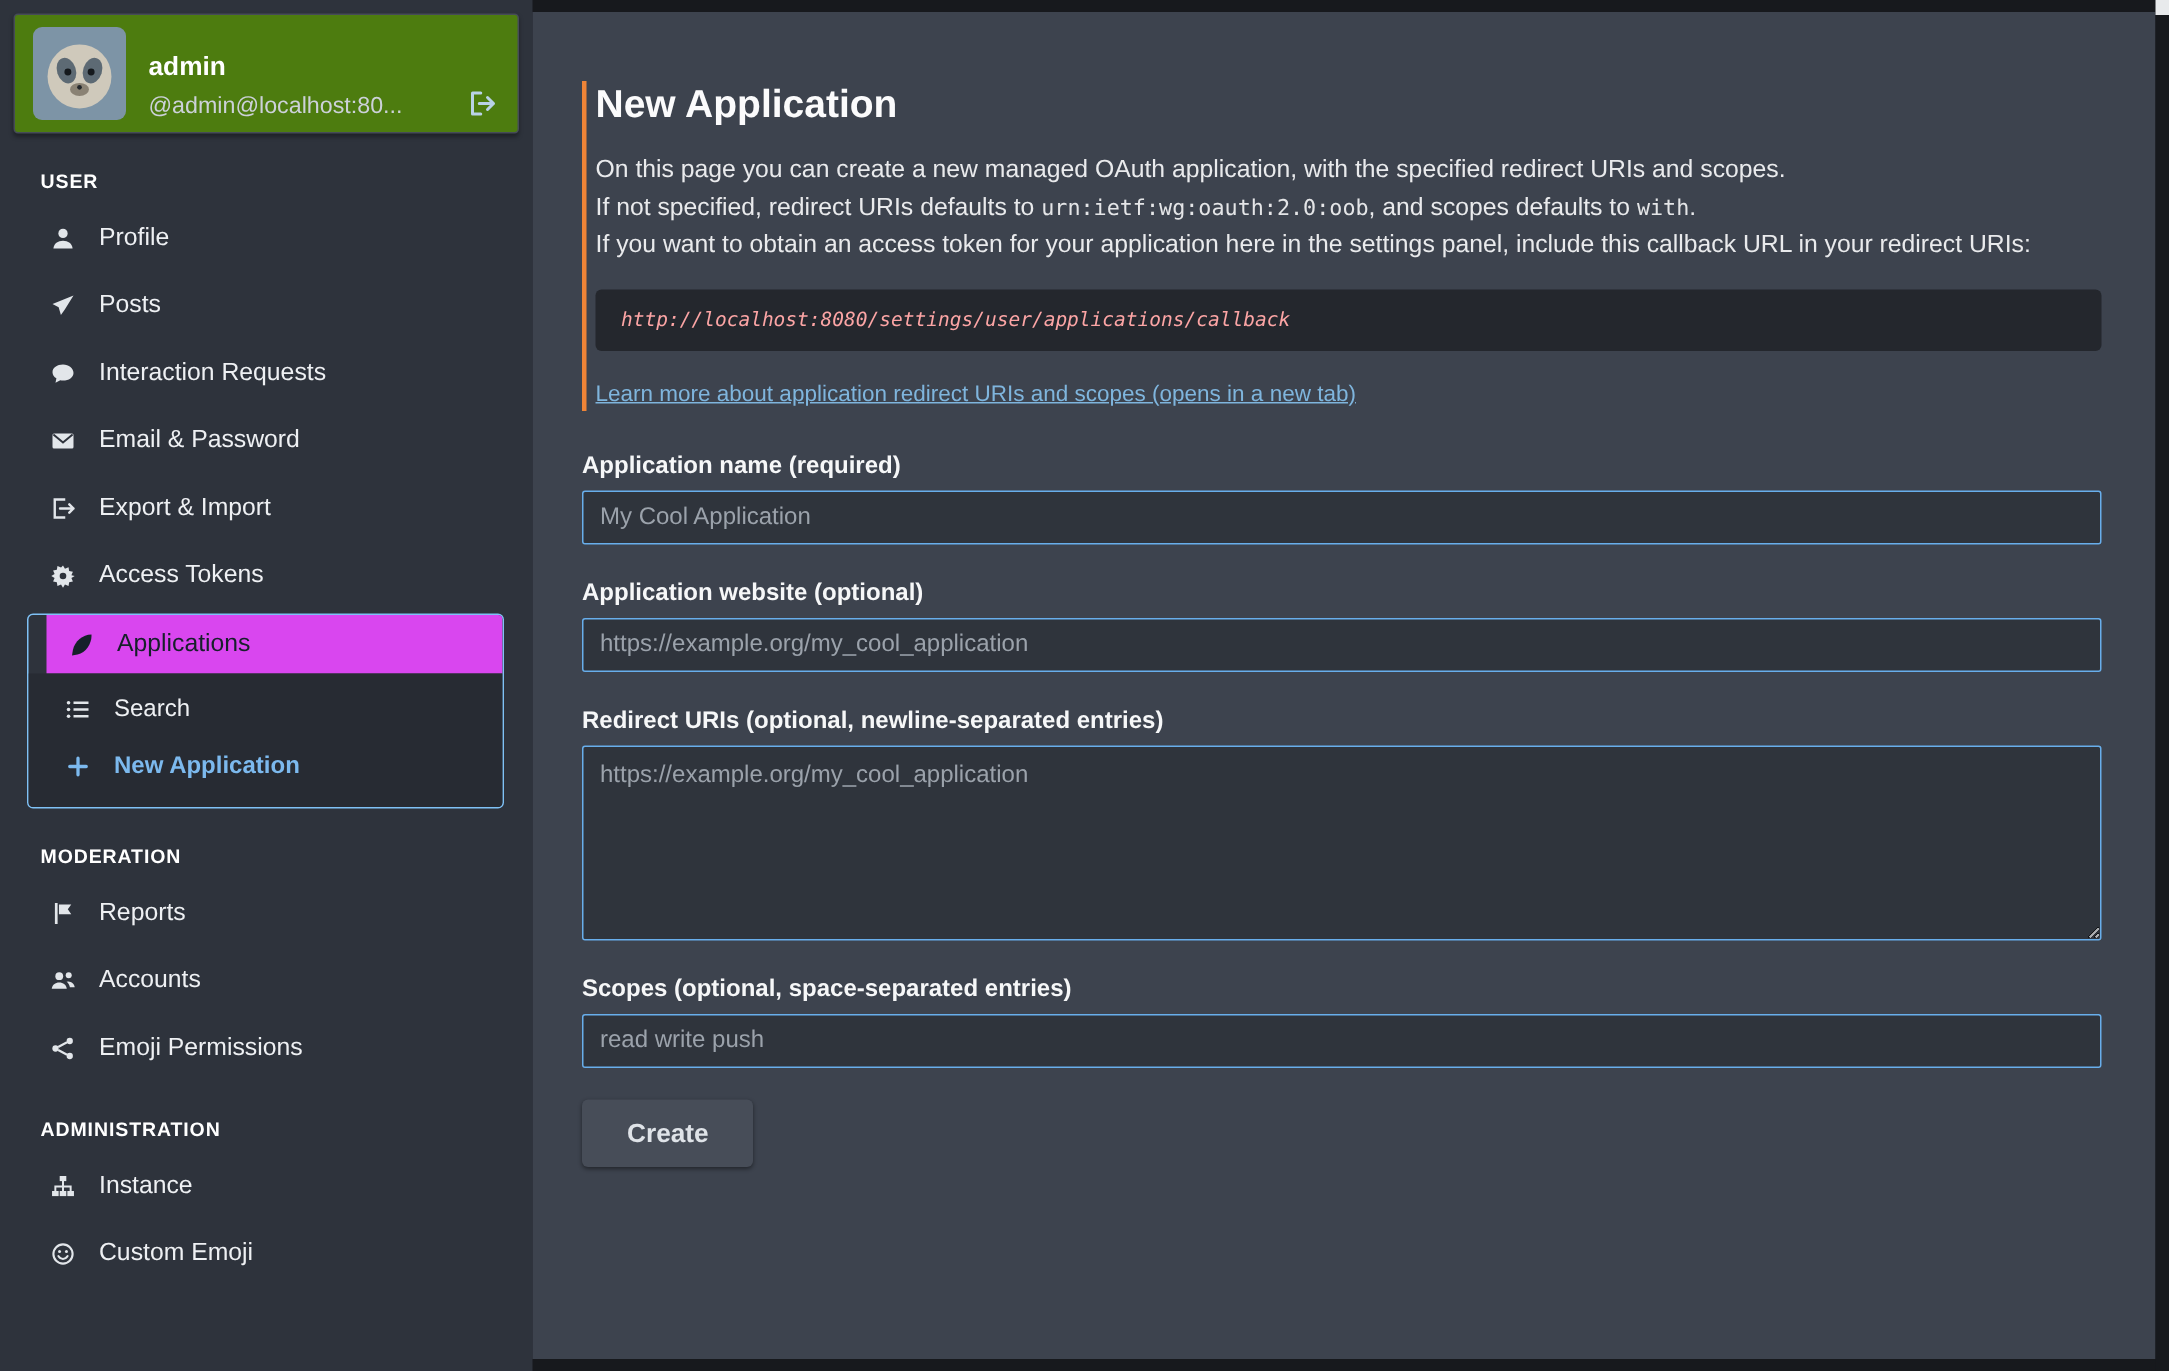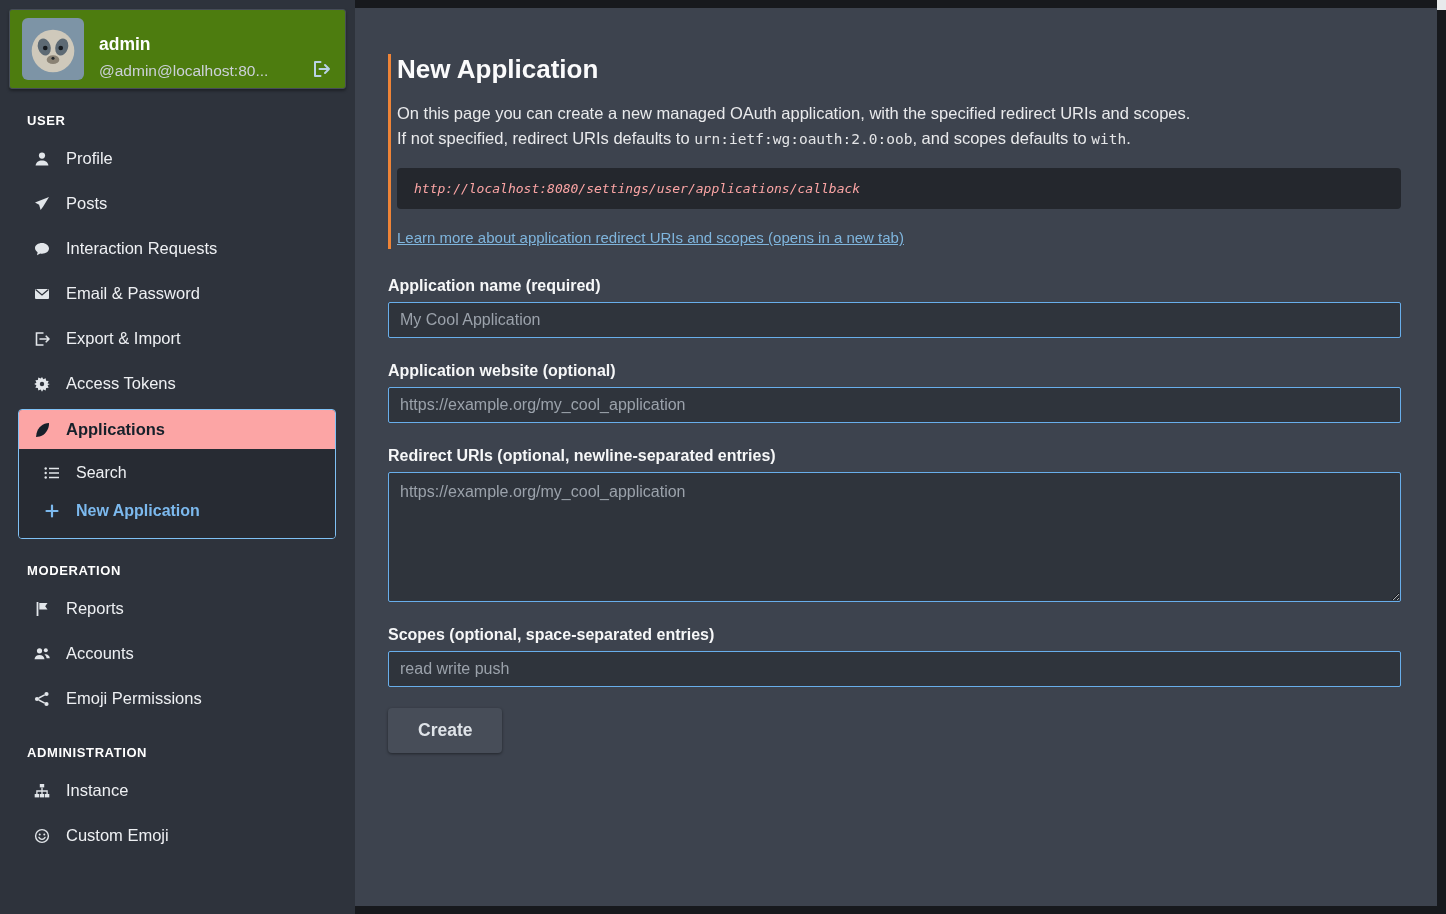--- a/index.html
+++ b/index.html
@@ -41,22 +41,22 @@
     justify-content:center; color:#e2e6ea; flex:none;
   }
   .icon svg { width:16px; height:16px; display:block; }
 
   .nav-group {
     margin:3px 19px 3px 18px; border:1.5px solid #7fc1f5;
     border-radius:4px; overflow:hidden;
   }
   .active-row {
     display:flex; align-items:center; gap:15px;
-    background:#fca5a5; color:#16202a; font-weight:bold; font-size:16.5px;
-    padding:10px 14px; cursor:pointer;
+    background:#d946ef; color:#16202a; font-weight:normal; font-size:16.5px;
+    padding:10px 14px; cursor:pointer;margin-left:12px;
   }
   .active-row .icon { color:#16202a; }
   .submenu { background:#272b33; padding:5px 0 8px; }
   .submenu .nav-item { padding:10px 12px 10px 24px; font-size:16px; }
   .submenu .nav-item.current { color:#7cb9ee; font-weight:bold; }
   .submenu .nav-item.current .icon { color:#7cb9ee; }
 
   
   .main {
     position:absolute; left:355px; top:8px; right:9px; bottom:8px;
@@ -269,20 +269,21 @@
       <div class="nav-item"></div>
     </div>
 </div>
 
 <div class="main">
 
   <div class="intro">
     <h1 class="page-title">New Application</h1>
     <p>On this page you can create a new managed OAuth application, with the specified redirect URIs and scopes.</p>
     <p><span>If not specified, redirect URIs defaults to </span><code>urn:ietf:wg:oauth:2.0:oob</code><span>, and scopes defaults to </span><code>with</code><span>.</span></p>
+    <p>If you want to obtain an access token for your application here in the settings panel, include this callback URL in your redirect URIs:</p>
     <div class="code-block">http://localhost:8080/settings/user/applications/callback</div>
     <a class="learn-link">Learn more about application redirect URIs and scopes (opens in a new tab)</a>
   </div>
 
   <div class="form">
     <div class="field-label">Application name (required)</div>
     <input class="text-input" type="text" placeholder="My Cool Application" style="">
 
     <div class="field-label">Application website (optional)</div>
     <input class="text-input" type="text" placeholder="https://example.org/my_cool_application" style="">

